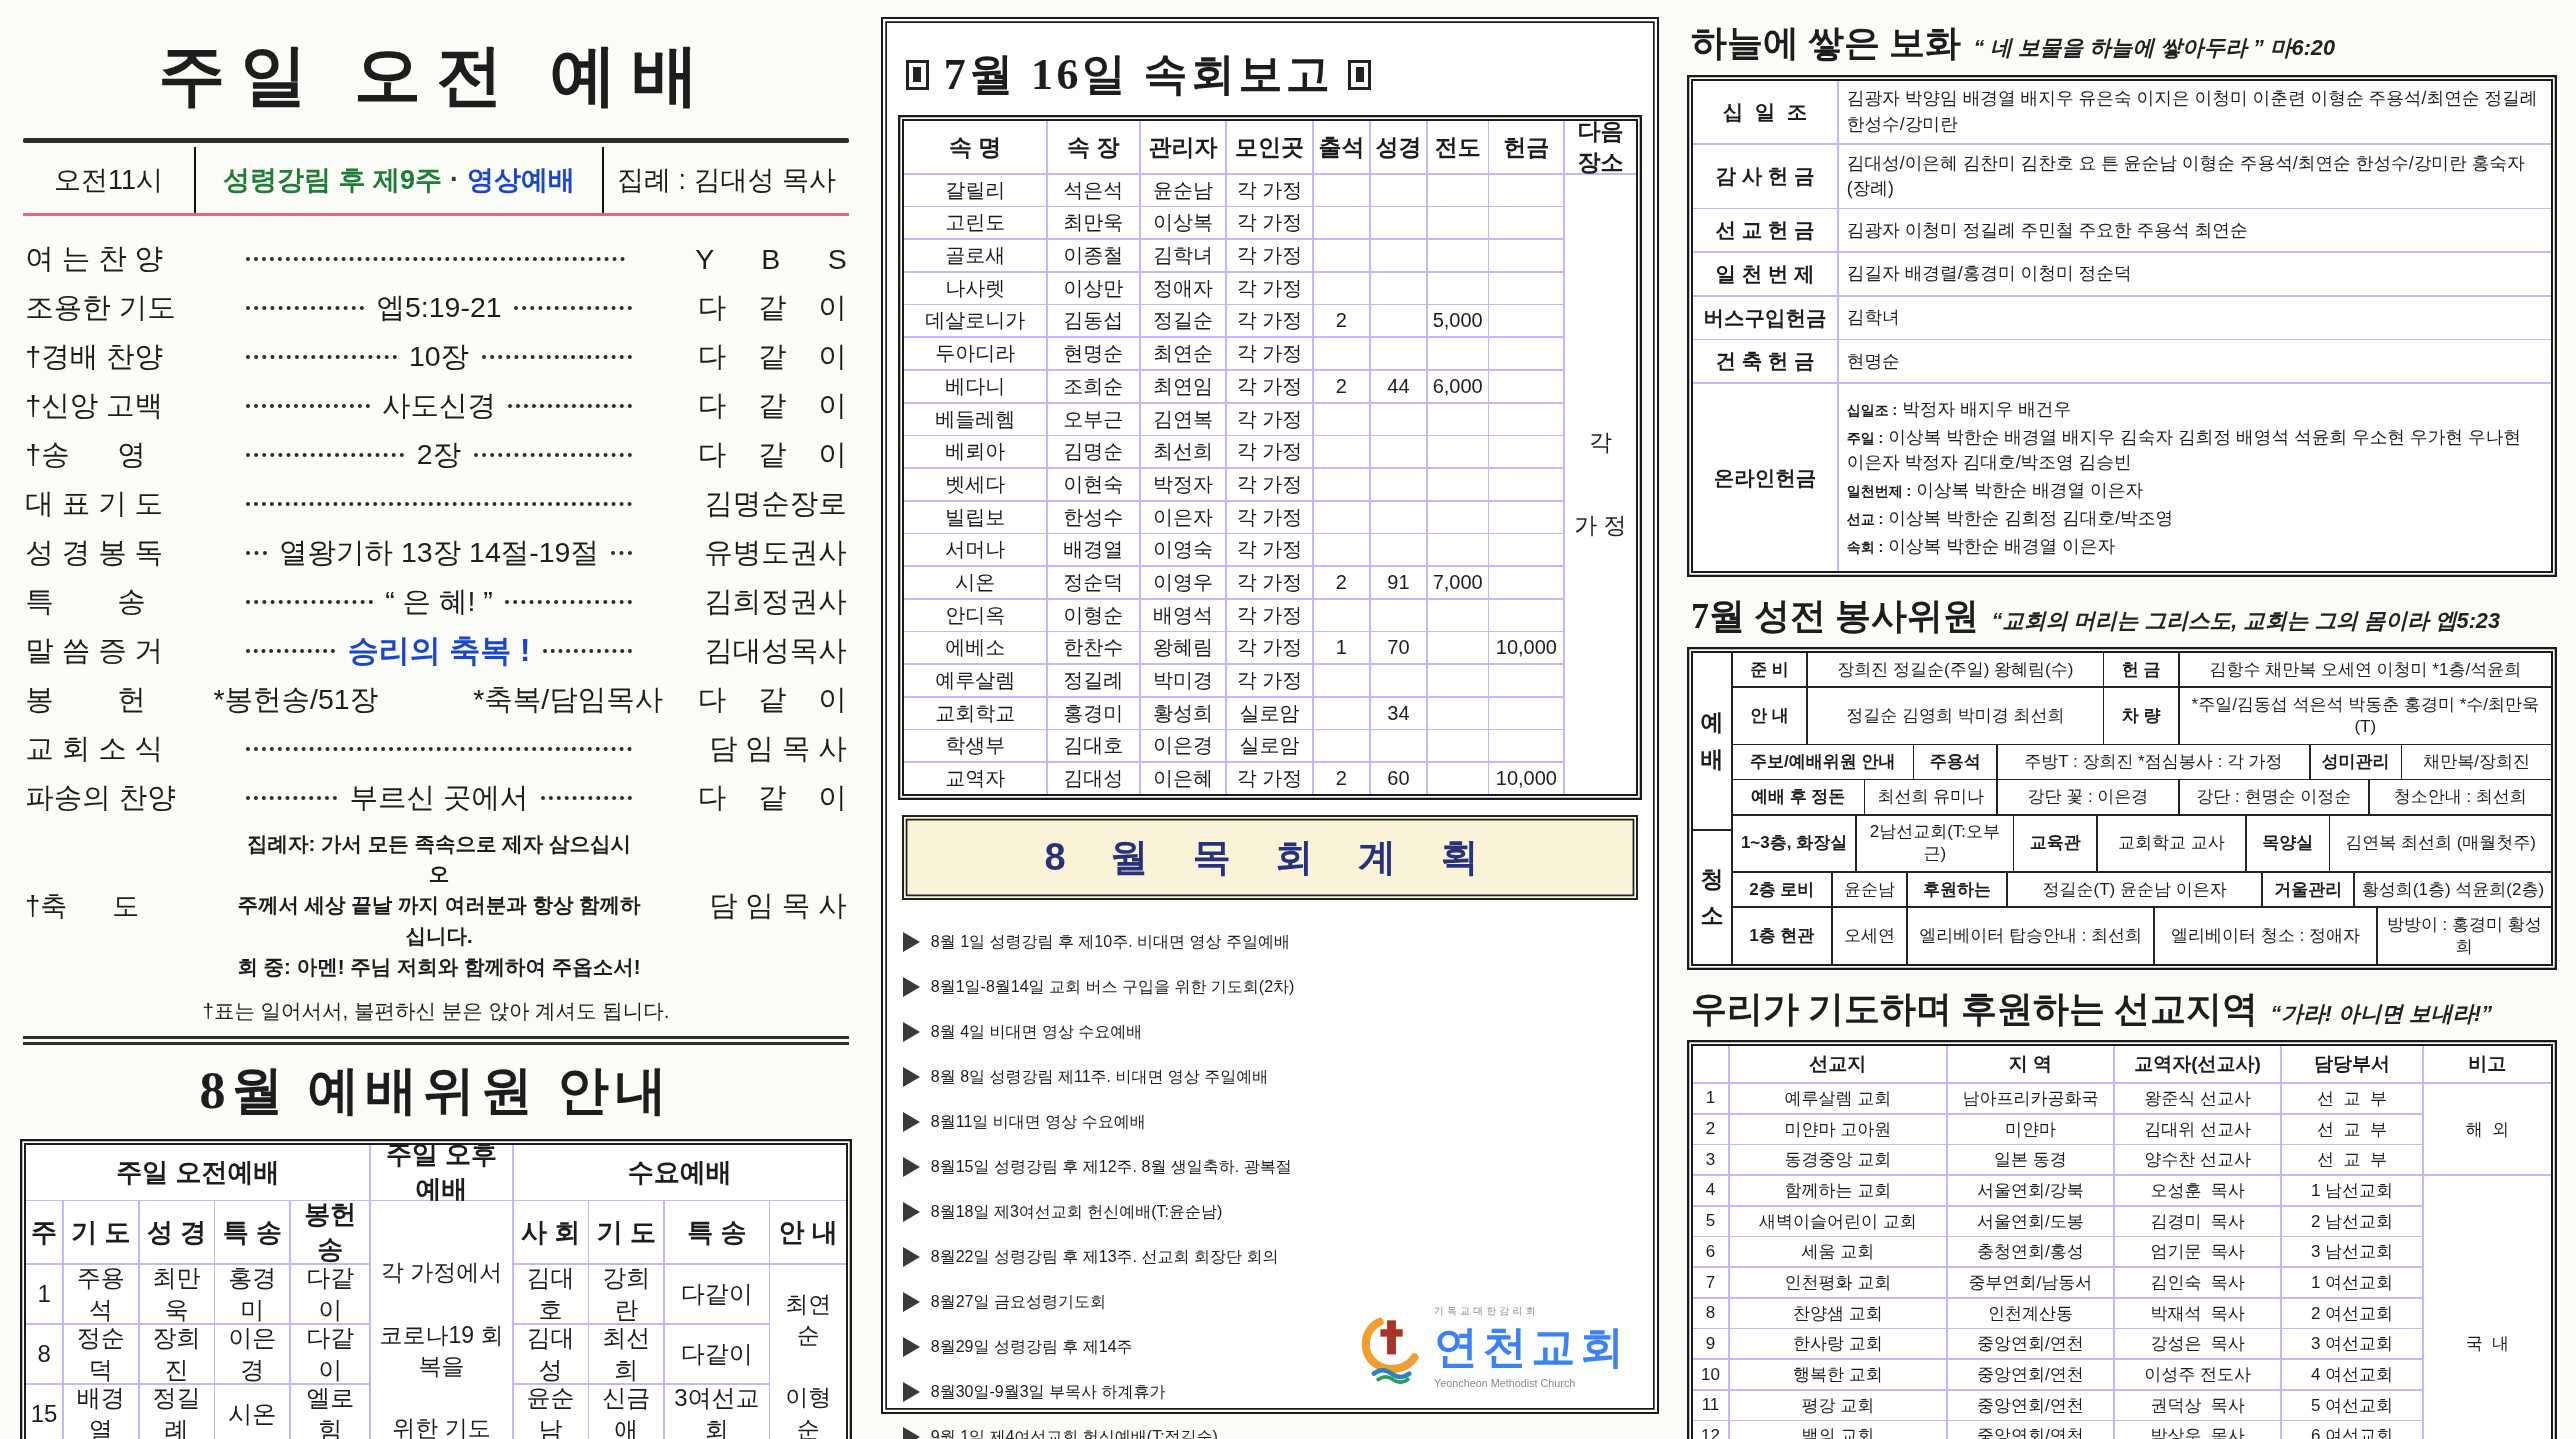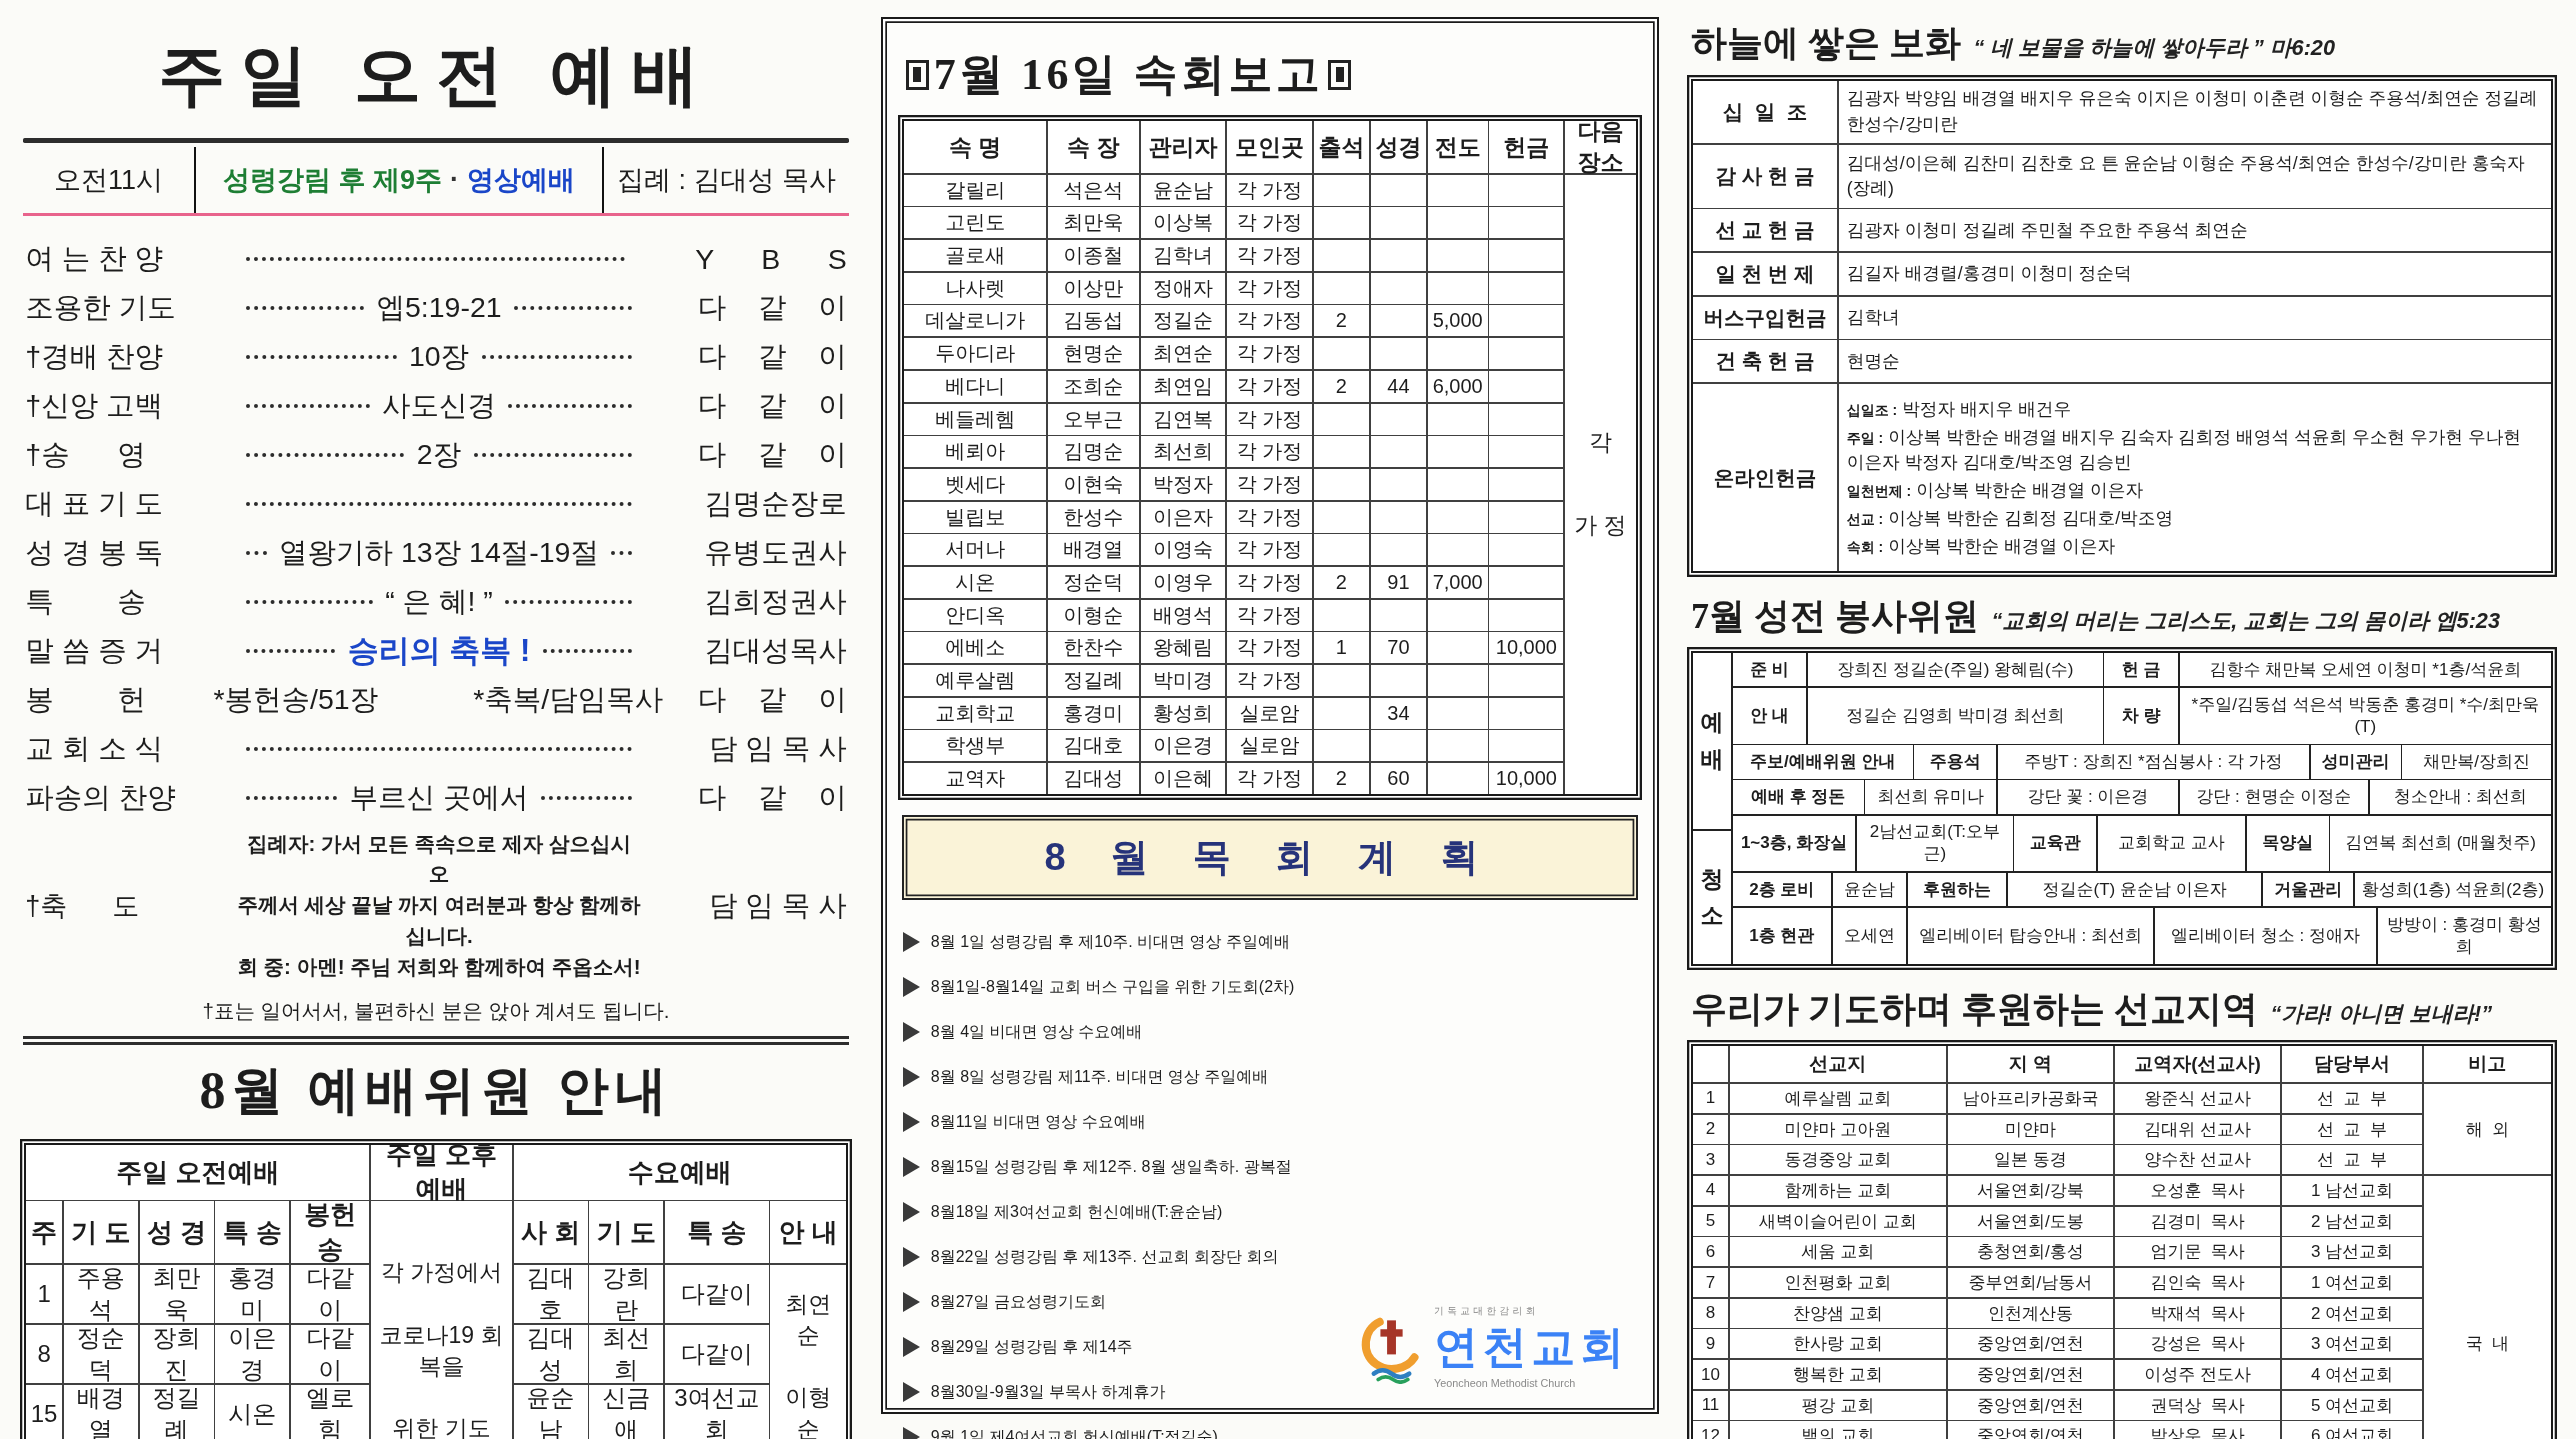--- a/index.html
+++ b/index.html
@@ -31,33 +31,33 @@
   .ord.nd .dots { border:none; }
   .ord .c.blue { color:#1a46c8; font-weight:bold; font-size:31px; }
   .bene { display:flex; align-items:center; margin-top:5.7px; }
   .bene .l { width:212px; font-size:27px; white-space:pre; }
   .bene .mid { flex:1; text-align:center; font-size:20.5px; font-weight:bold; line-height:1.5; }
   .bene .r { width:206px; font-size:28.5px; white-space:pre; text-align:right; }
   .footnote { text-align:center; font-size:20.5px; padding:15px 0 10.3px; }
   .dbl-rule { border-top:3.4px solid #2d2d2d; border-bottom:3.4px solid #2d2d2d; height:9.7px; }
   .sec-title { font-family:"Liberation Serif","DejaVu Serif",serif; font-weight:bold;
     font-size:52px; letter-spacing:5.7px; text-align:center; padding:10.3px 0 13.7px; }
-  .gridtbl { display:grid; background:#404040; gap:1.7px; border:2.8px solid #1a1a1a;
+  .gridtbl { display:grid; background:#c4b5fd; gap:1.7px; border:2.8px solid #1a1a1a;
     box-shadow:0 0 0 1.7px #fff,0 0 0 4px #1a1a1a; }
   .gridtbl > div { background:#fff; display:flex; align-items:center; justify-content:center;
     text-align:center; padding:2.3px 3.4px; }
   .wid { grid-template-columns:36px 1fr 1fr 1fr 1.06fr 1.9fr 1fr 1fr 1.4fr 1.02fr;
     grid-template-rows:55px 62px repeat(5,58px); font-size:24px; margin:3.4px 1.1px 0; }
   .wid .gh { font-weight:bold; font-size:26px; }
   .wid .pre { white-space:pre-line; line-height:1.35; font-size:23px; }
 
   
   .mid-box { border:2.3px solid #1a1a1a; box-shadow:inset 0 0 0 2.3px #fff, inset 0 0 0 4px #1a1a1a;
     height:1397px; padding:17px 19.4px; background:#fdfdfb; position:relative; }
-  .rep-title { display:flex; align-items:center; gap:5px; padding:9px 3.4px 15px; }
+  .rep-title { display:flex; align-items:center; gap:15px; padding:9px 3.4px 15px; }
   .rep-title .txt { font-family:"Liberation Serif","DejaVu Serif",serif; font-weight:bold;
     font-size:44px; letter-spacing:3.4px; }
   .sq { width:23px; height:30px; border:3.4px solid #222; position:relative; flex:none; }
   .sq::after { content:""; position:absolute; inset:4.6px; background:#222; }
   .sok { grid-template-columns:2.25fr 1.45fr 1.35fr 1.35fr .88fr .88fr .95fr 1.18fr 1.12fr;
     grid-template-rows:52px repeat(19,31px); font-size:20px; }
   .sok .h { font-weight:bold; font-size:23px; }
   .sok .place { white-space:pre-line; font-size:23px; line-height:1.8; }
   .plan-head { margin-top:19.4px; background:#faf3d8; border:2.3px solid #222;
     box-shadow:inset 0 0 0 1.7px #faf3d8, inset 0 0 0 3.4px #222;

